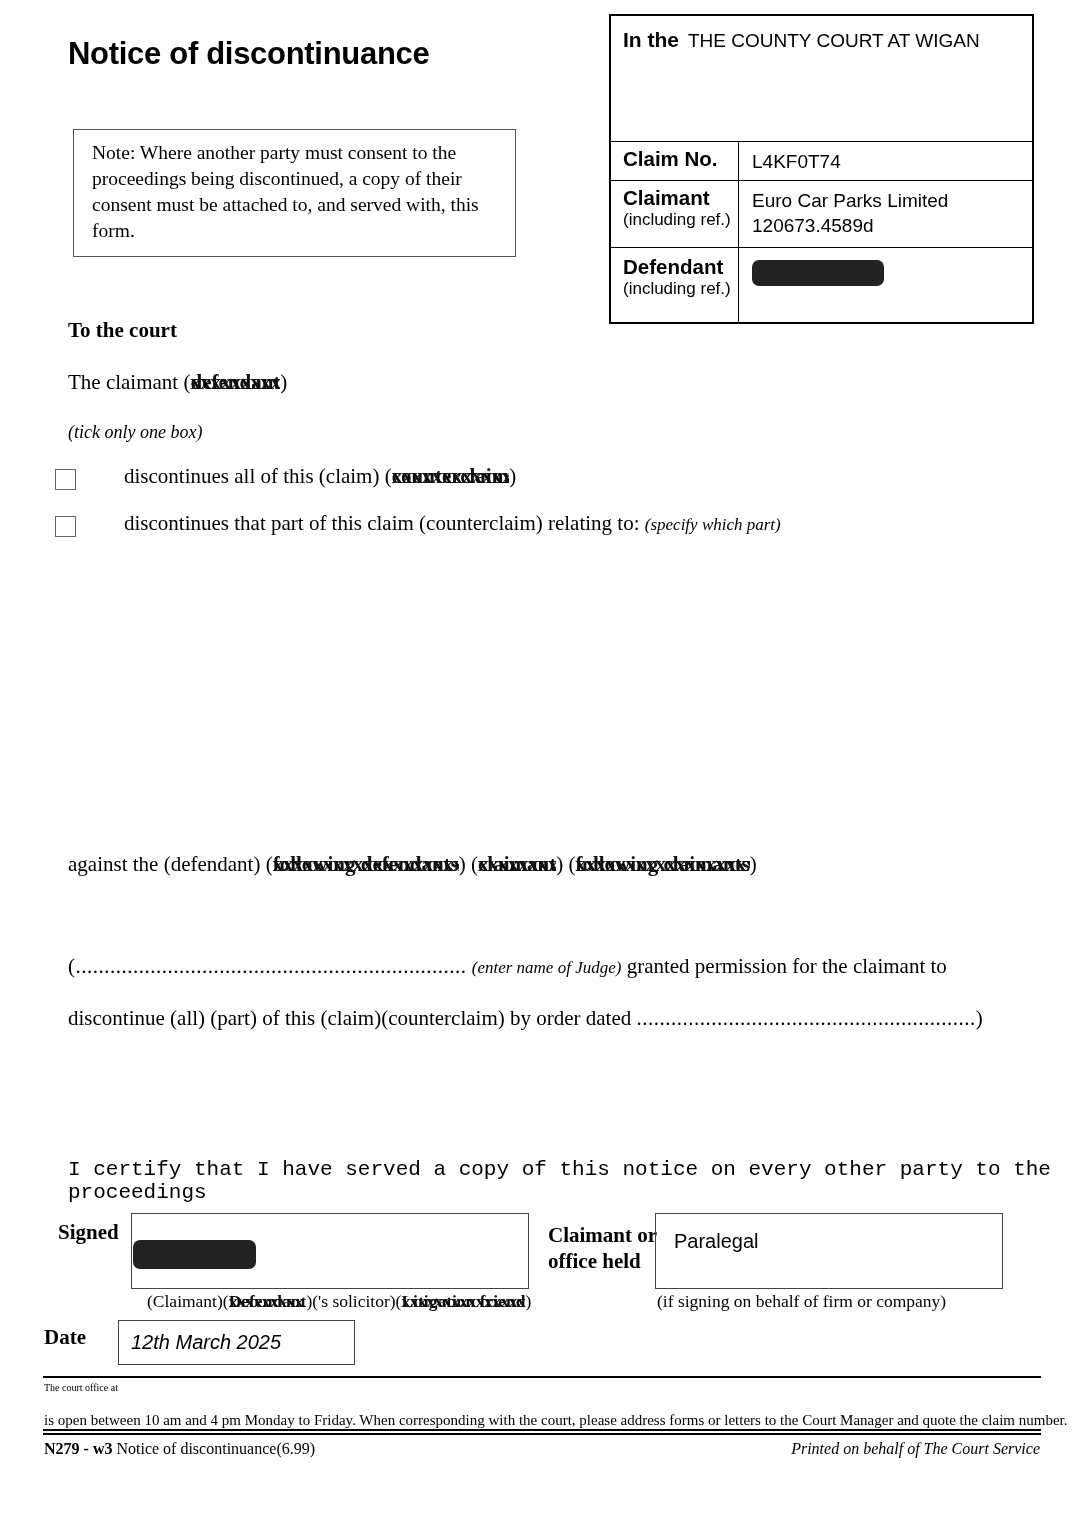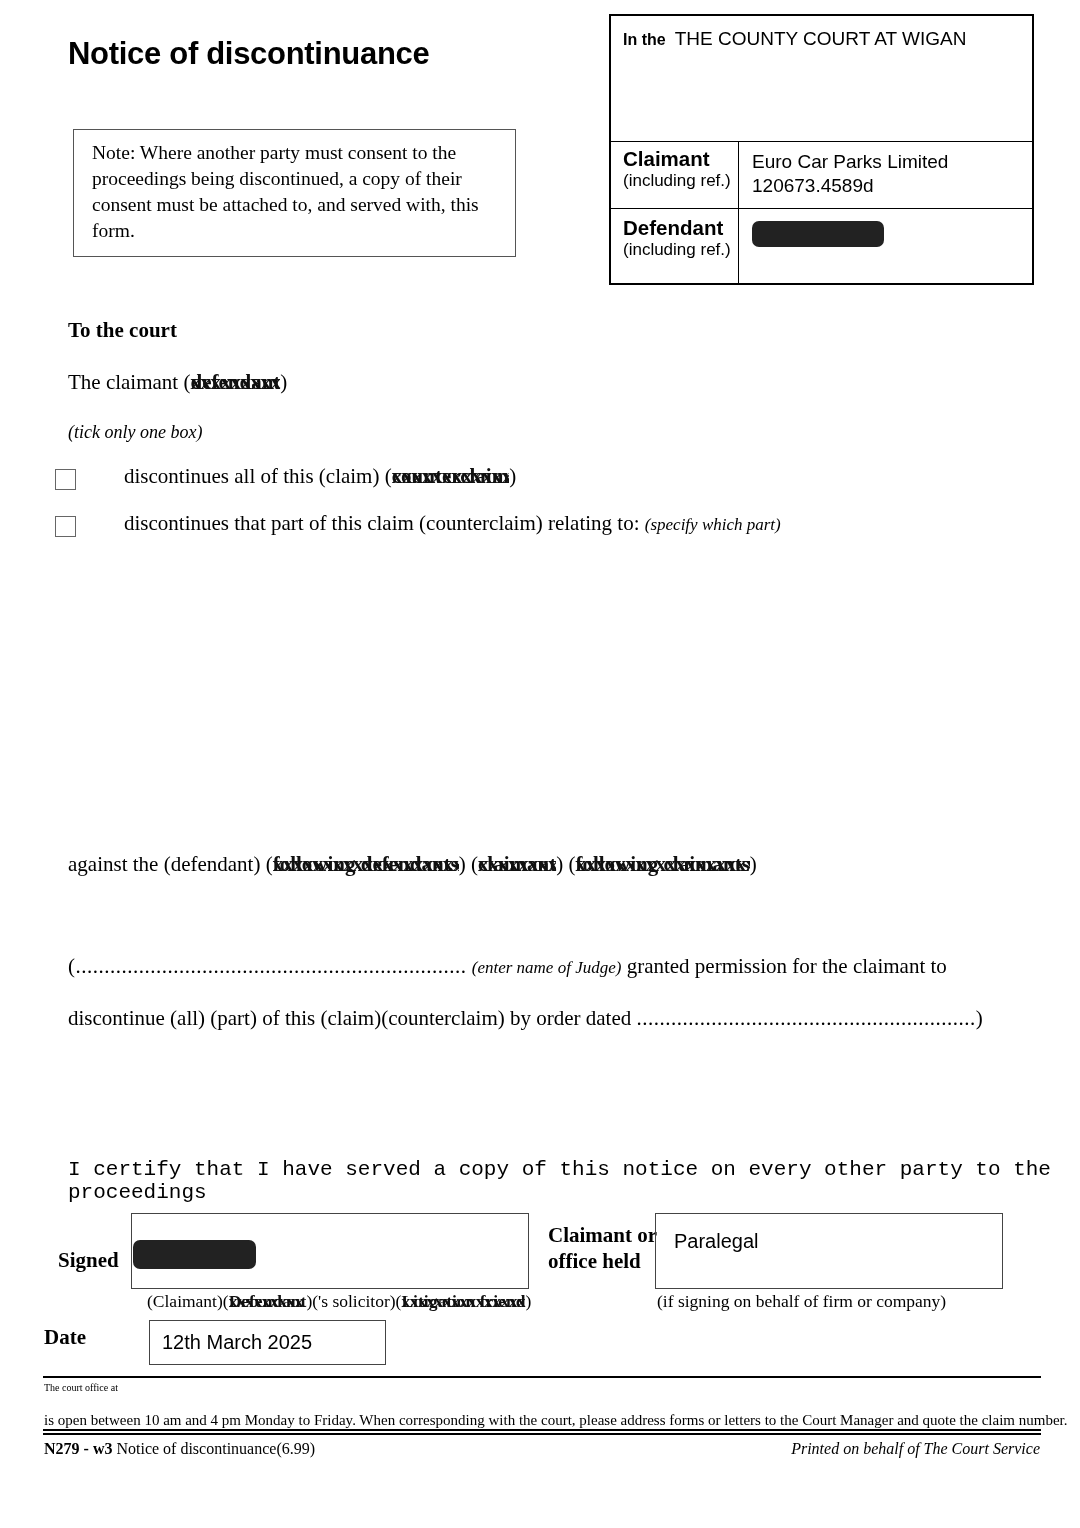--- a/index.html
+++ b/index.html
@@ -60,21 +60,21 @@
   }
   .hdr-row { display: flex; border-top: 1.6px solid #000; }
   .hdr-row.first { border-top: none; }
   .hdr-inthe {
     height: 113px;
     padding: 12px 8px 0 12px;
     display: block;
   }
   .hdr-inthe .lbl {
     font-weight: bold;
-    font-size: 16px;
+    font-size: 21px;
     vertical-align: baseline;
   }
   .hdr-inthe .val {
     font-size: 19px;
     padding-left: 9px;
   }
   .hdr-label {
     width: 128px;
     min-width: 128px;
     box-sizing: border-box;
@@ -189,21 +189,21 @@
   .certify {
     position: absolute;
     left: 68px; top: 1158px;
     font-size: 21px;
     font-family: Liberation Mono, monospace;
   }
 
   
   .signed-label {
     position: absolute;
-    left: 58px; top: 1248px;
+    left: 58px; top: 1220px;
     font-weight: bold;
     font-size: 21px;
   }
   .signed-box {
     position: absolute;
     left: 131px; top: 1213px;
     width: 398px; height: 76px;
     border: 1.3px solid #444;
     box-sizing: border-box;
   }
@@ -244,27 +244,28 @@
   }
 
   .date-label {
     position: absolute;
     left: 44px; top: 1325px;
     font-weight: bold;
     font-size: 21px;
   }
   .date-box {
     position: absolute;
-    left: 149px; top: 1320px;
+    left: 118px; top: 1320px;
     width: 237px; height: 45px;
     border: 1.3px solid #444;
     box-sizing: border-box;
     font-family: "Liberation Sans", "DejaVu Sans", sans-serif;
     font-size: 20px;
     padding: 10px 0 0 12px;
+    font-style: italic;
   }
 
   
   .rule {
     position: absolute;
     left: 43px;
     width: 998px;
     background: #000;
   }
   .rule.r-top { top: 1376px; height: 2.2px; }
@@ -307,20 +308,26 @@
   </div>
 
   <div class="hdr">
 
     <div class="hdr-row first">
       <div class="hdr-inthe">
         <span class="lbl">In the</span><span class="val">THE COUNTY COURT AT WIGAN</span>
       </div>
     </div>
 
+    <div class="hdr-row claimno">
+      <div class="hdr-label">
+        <div class="l1">Claim No.</div>
+      </div>
+      <div class="hdr-value">L4KF0T74</div>
+    </div>
 
     <div class="hdr-row claimant">
       <div class="hdr-label">
         <div class="l1">Claimant</div>
         <div class="l2">(including ref.)</div>
       </div>
       <div class="hdr-value">
         <div>Euro Car Parks Limited</div>
         <div>120673.4589d</div>
       </div>

